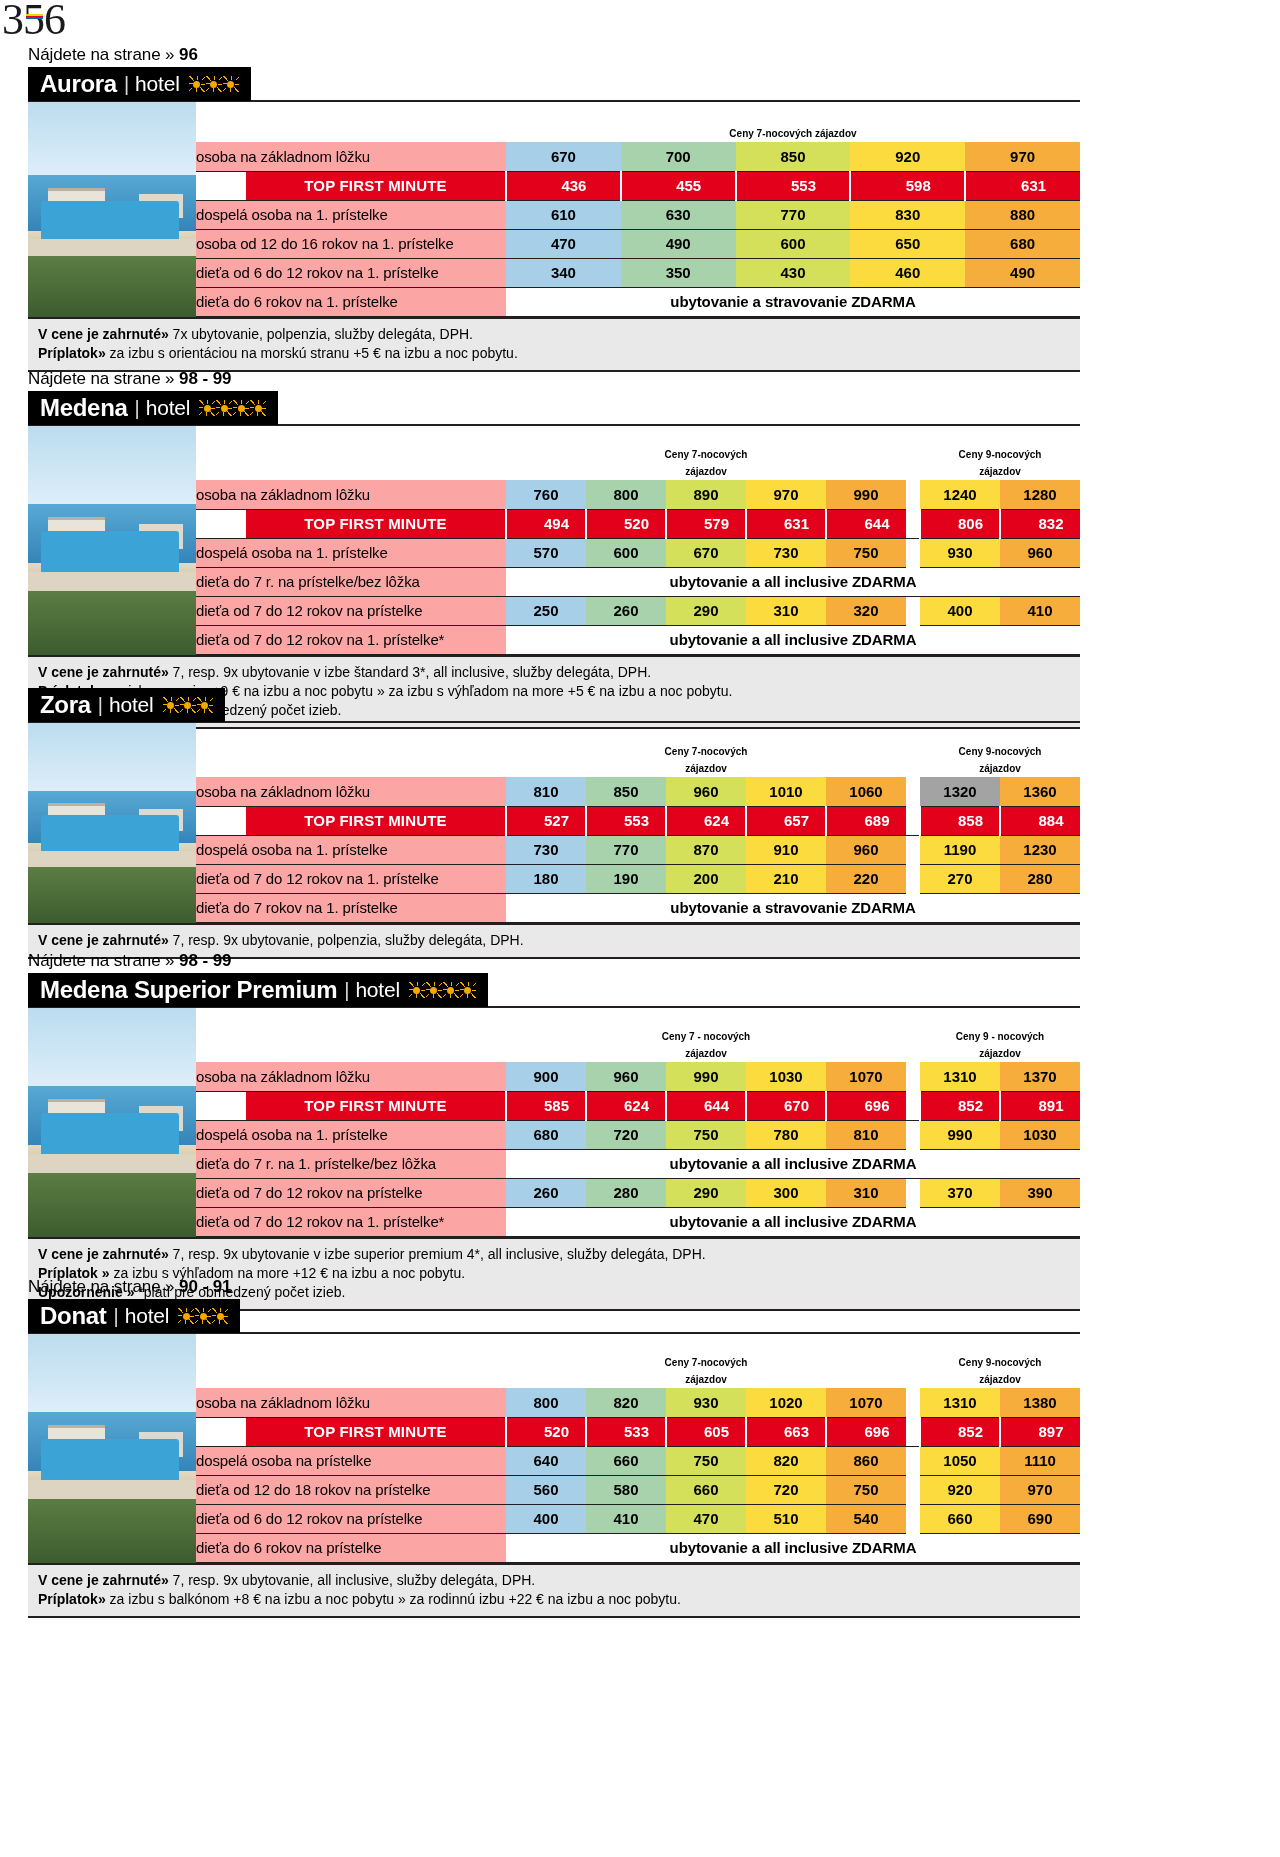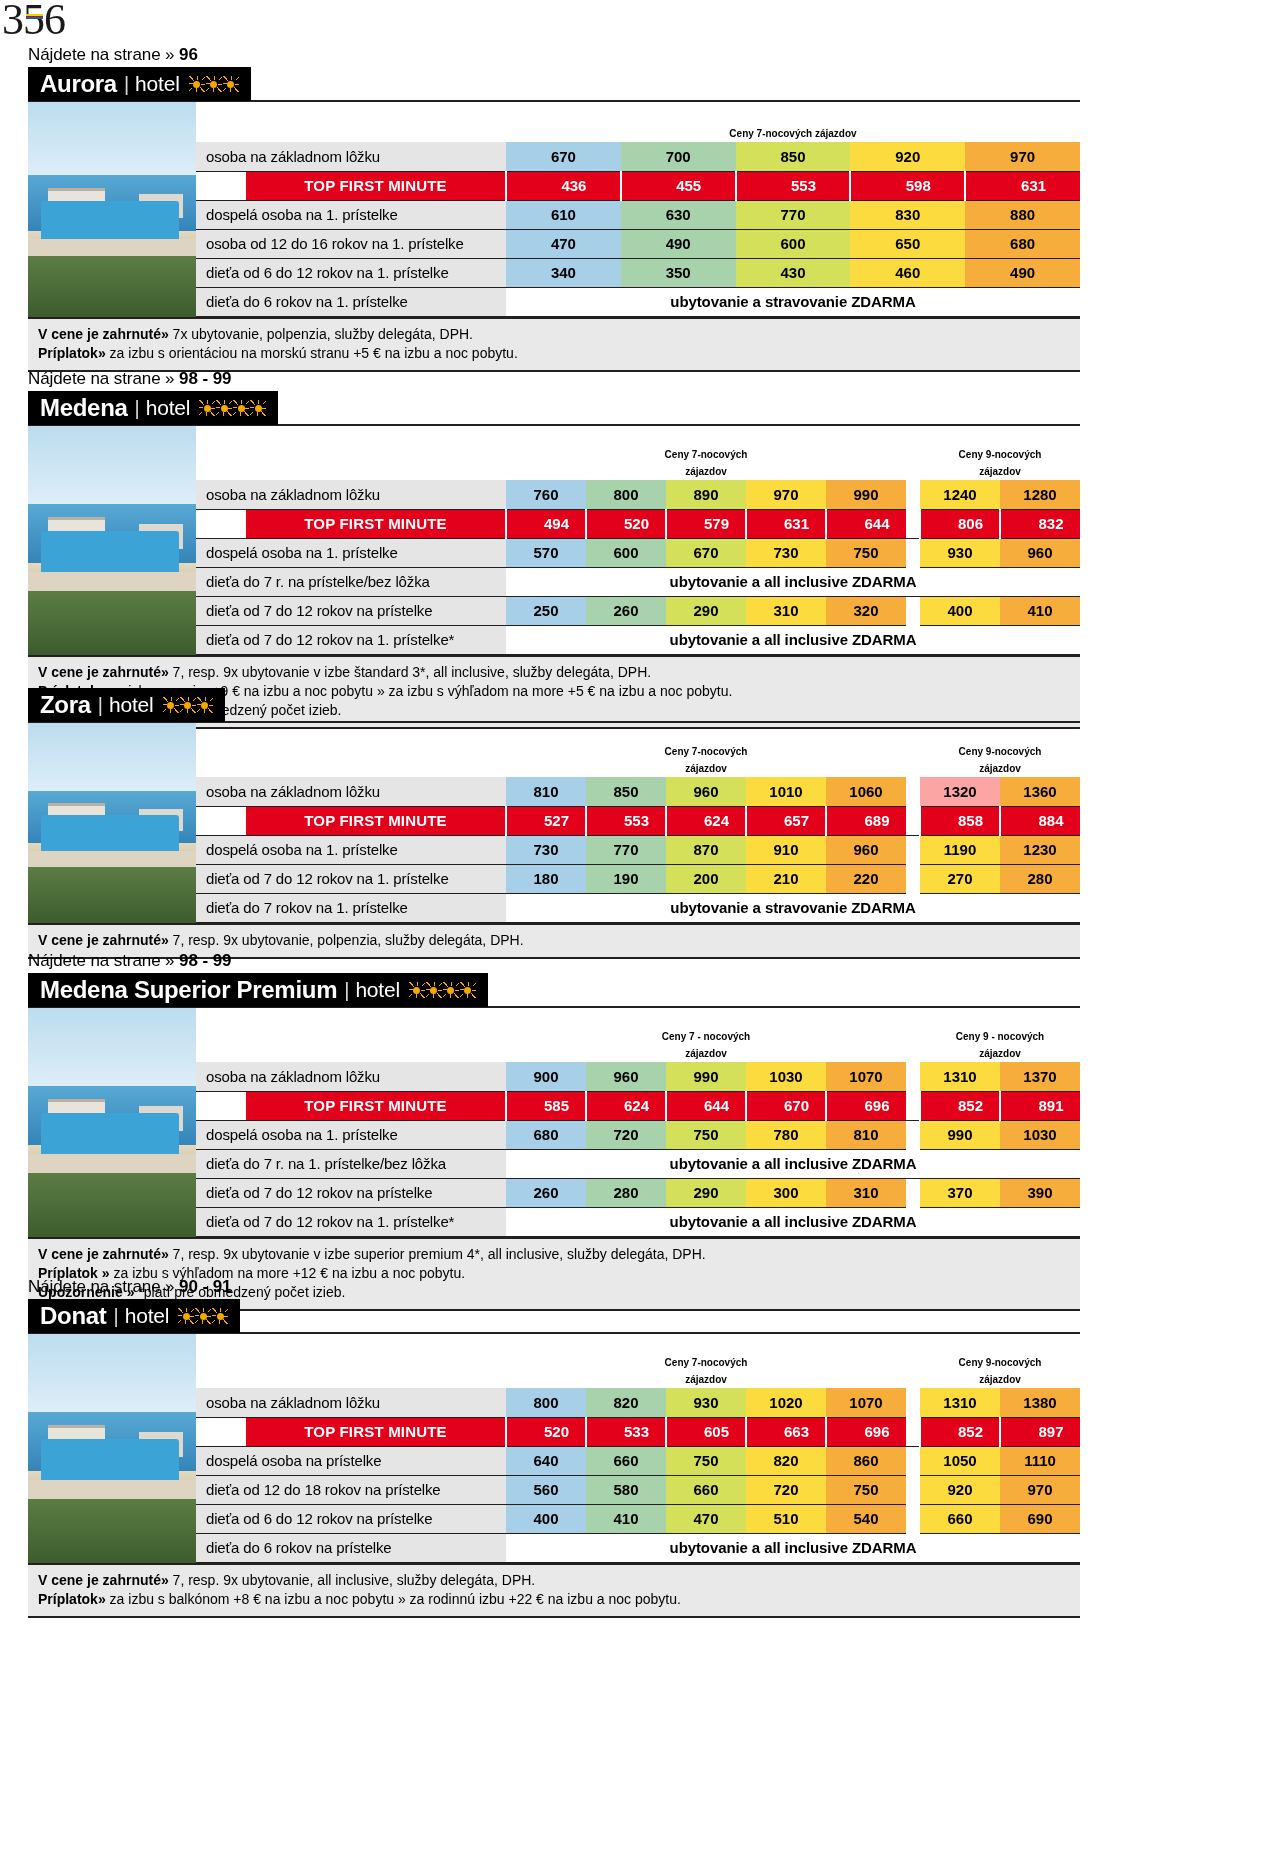--- a/index.html
+++ b/index.html
@@ -153,22 +153,21 @@
     table-layout: fixed;
   }
   table.prices td {
     height: 29px;
     font-size: 15px;
     color: #000;
     border-bottom: 1px solid #231f20;
     vertical-align: middle;
   }
   td.lbl {
-    padding-left: 10px;
-    background: #e5e5e5;
+    background: #fca5a5;
     font-size: 14.5px;
     letter-spacing: -0.15px;
     white-space: nowrap;
   }
   td.val {
     text-align: center;
     font-weight: bold;
     font-size: 15.5px;
   }
   td.gap { background: #fff !important; border-bottom: none !important; }
@@ -471,21 +470,21 @@
               </colgroup>
               <tbody>
                 <tr>
                   <td class="lbl">osoba na základnom lôžku</td>
                   <td class="val" style="background: rgb(168, 207, 232);">810</td>
                   <td class="val" style="background: rgb(168, 210, 171);">850</td>
                   <td class="val" style="background: rgb(212, 223, 90);">960</td>
                   <td class="val" style="background: rgb(252, 219, 62);">1010</td>
                   <td class="val" style="background: rgb(246, 173, 60);">1060</td>
                   <td class="gap"></td>
-                  <td class="val" style="background: #fca5a5;">1320</td>
+                  <td class="val" style="background: #a3a3a3;">1320</td>
                   <td class="val" style="background: rgb(246, 173, 60);">1360</td>
                 </tr>
                 <tr class="tfm">
                   <td class="lbl lblwrap">
                     <div class="tfmband" style="margin-left: 50px;">TOP FIRST MINUTE</div>
                   </td>
                   <td class="val">527</td>
                   <td class="val">553</td>
                   <td class="val">624</td>
                   <td class="val">657</td>

